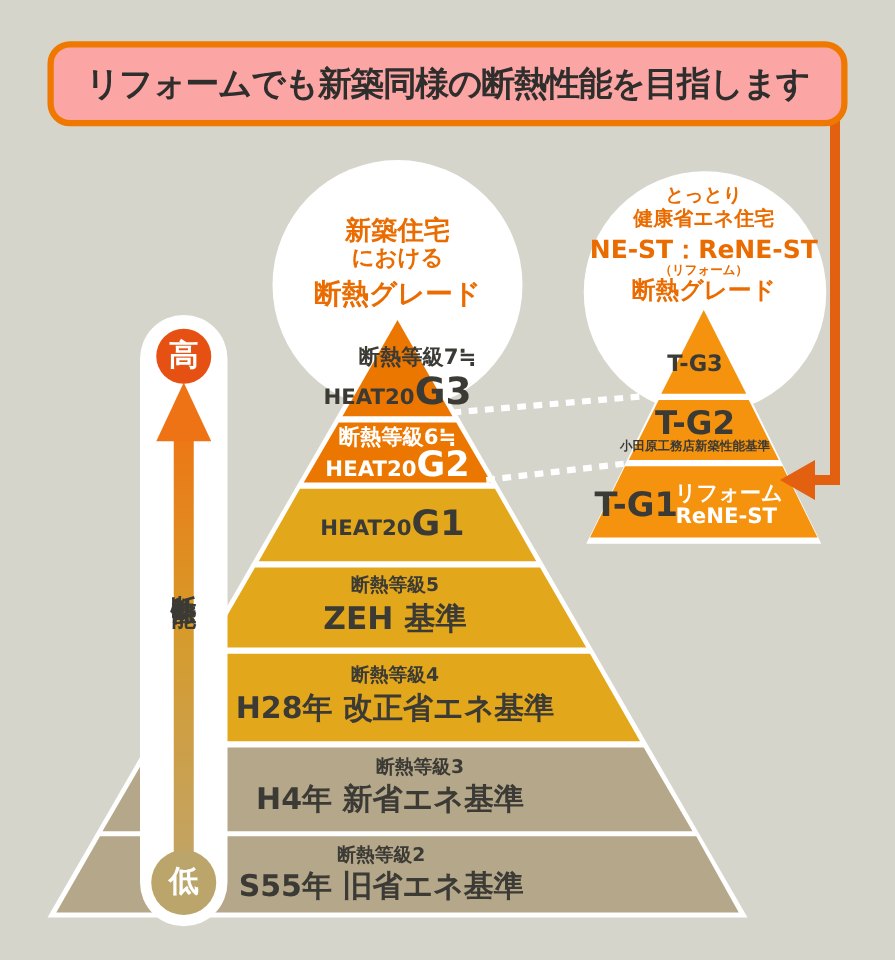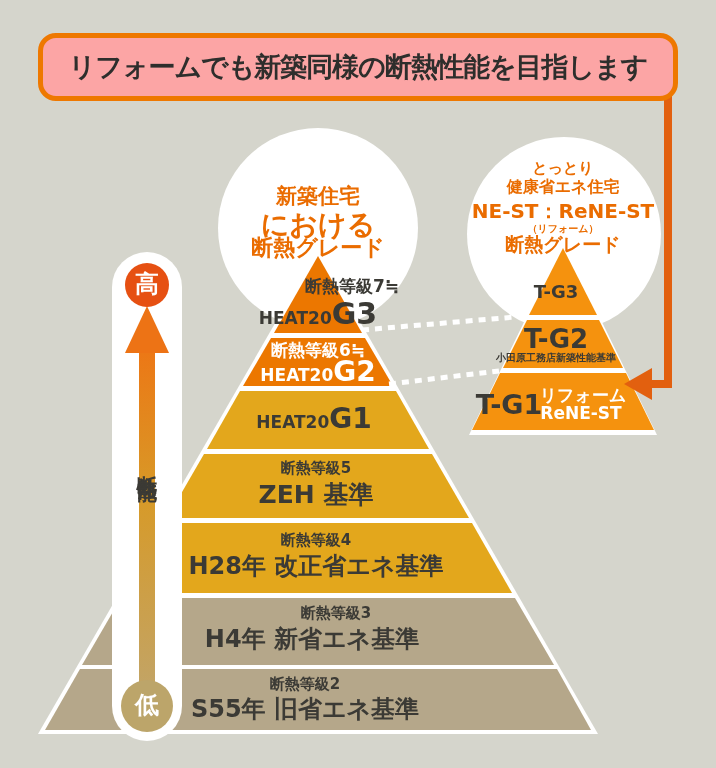--- a/index.html
+++ b/index.html
@@ -13,21 +13,21 @@
     position:absolute;left:38px;top:33px;width:630px;height:58px;
     background:#fca5a5;border:5px solid #ee7800;border-radius:18px;
     display:flex;align-items:center;justify-content:center;
   }
   .banner-text{font-size:27px;font-weight:bold;color:#2e2e2c;letter-spacing:-1px;white-space:nowrap;}
   .ctext{
     position:absolute;transform:translateX(-50%);text-align:center;
     white-space:nowrap;font-weight:bold;color:#3b3a35;line-height:1.15;
   }
   .white{color:#ffffff;}
-  .orange{color:#ea6c00;margin-top:12px;}
+  .orange{color:#ea6c00;}
   .small-prefix{font-size:17px;}
   .big-grade{font-size:30px;}
   .vert{
     writing-mode:vertical-rl;text-orientation:upright;
     letter-spacing:2px;
   }
 </style>
 </head>
 <body>
 
@@ -69,30 +69,30 @@
   <polygon points="147,306 125,353 169,353" fill="#ed7315"></polygon>
   <circle cx="147" cy="285" r="22" fill="#e65012"></circle>
   <circle cx="147" cy="706" r="26" fill="#bca56a"></circle>
 </svg>
 
 <div class="banner">
   <div class="banner-text">リフォームでも新築同様の断熱性能を目指します</div>
 </div>
 
 <div class="ctext orange" style="left:318px;top:172px;font-size:21px;">新築住宅</div>
-<div class="ctext orange" style="left:318px;top:197px;font-size:28px;">における</div>
+<div class="ctext orange" style="left:318px;top:197px;font-size:18px;">における</div>
 <div class="ctext orange" style="left:318px;top:223px;font-size:22px;">断熱グレード</div>
 
 <div class="ctext orange" style="left:563px;top:148px;font-size:15px;">とっとり</div>
 <div class="ctext orange" style="left:563px;top:166px;font-size:16px;">健康省エネ住宅</div>
 <div class="ctext orange" style="left:563px;top:188px;font-size:20px;">NE-ST：ReNE-ST</div>
 <div class="ctext orange" style="left:563px;top:211px;font-size:10px;">（リフォーム）</div>
 <div class="ctext orange" style="left:563px;top:222px;font-size:19px;">断熱グレード</div>
 
-<div class="ctext" style="left:328px;top:277px;font-size:17px;padding-left:48px;">断熱等級7≒</div>
+<div class="ctext" style="left:310px;top:277px;font-size:17px;padding-left:48px;">断熱等級7≒</div>
 <div class="ctext" style="left:318px;top:297px;"><span class="small-prefix">HEAT20</span><span class="big-grade">G3</span></div>
 
 <div class="ctext white" style="left:318px;top:341px;font-size:17px;">断熱等級6≒</div>
 <div class="ctext white" style="left:318px;top:356px;"><span class="small-prefix">HEAT20</span><span class="big-grade" style="font-size:28px;">G2</span></div>
 
 <div class="ctext" style="left:314px;top:403px;"><span class="small-prefix">HEAT20</span><span class="big-grade" style="font-size:28px;">G1</span></div>
 
 <div class="ctext" style="left:316px;top:460px;font-size:15px;">断熱等級5</div>
 <div class="ctext" style="left:316px;top:481px;font-size:25px;text-align:center;">ZEH 基準</div>
 

